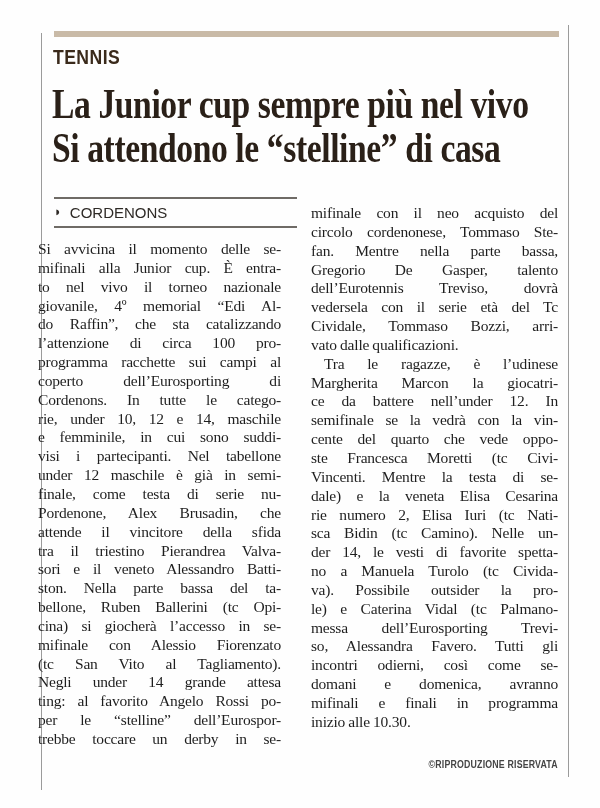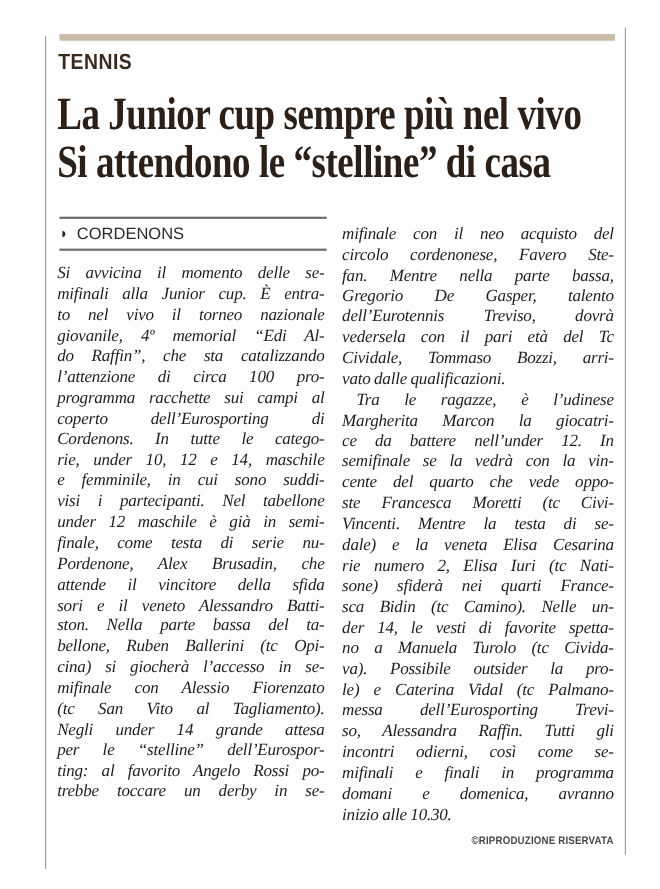--- a/index.html
+++ b/index.html
@@ -46,27 +46,26 @@
     font-family: "Liberation Sans", sans-serif;
     font-size: 15px; color: #2e2a26;
   }
   .kicker .bullet { font-size: 13px; line-height: 1; margin-top: -2px; color: #2e2a26; }
 
   .col {
     position: absolute;
     font-size: 15.5px; letter-spacing: -0.2px; word-spacing: -0.5px;
     color: #1e1e1e;
   }
-  .col1 { left: 52px;  top: 240px; width: 243px; }
+  .col1 { left: 38px;  top: 240px; width: 243px; }
   .col2 { left: 311px; top: 204px; width: 247px; }
   .bodyline {
     height: 18.85px; line-height: 18.85px;
     text-align: justify; text-align-last: justify;
     overflow: visible;
-    font-style: italic;
   }
   .bodyline.endline { text-align-last: left; }
   .bodyline.indentline { text-indent: 13px; }
 
   .copyright {
     position: absolute; right: 42px; top: 759px;
     font-family: "Liberation Sans", sans-serif;
     font-size: 10px; font-weight: bold; letter-spacing: .2px;
     color: #454545;
     transform: scaleX(.88); transform-origin: right top;
@@ -105,58 +104,58 @@
       <div class="bodyline">programma racchette sui campi al</div>
       <div class="bodyline">coperto dell’Eurosporting di</div>
       <div class="bodyline">Cordenons. In tutte le catego-</div>
       <div class="bodyline">rie, under 10, 12 e 14, maschile</div>
       <div class="bodyline">e femminile, in cui sono suddi-</div>
       <div class="bodyline">visi i partecipanti. Nel tabellone</div>
       <div class="bodyline">under 12 maschile è già in semi-</div>
       <div class="bodyline">finale, come testa di serie nu-</div>
       <div class="bodyline">Pordenone, Alex Brusadin, che</div>
       <div class="bodyline">attende il vincitore della sfida</div>
+      <div class="bodyline">tra il triestino Pierandrea Valva-</div>
       <div class="bodyline">sori e il veneto Alessandro Batti-</div>
       <div class="bodyline">ston. Nella parte bassa del ta-</div>
       <div class="bodyline">bellone, Ruben Ballerini (tc Opi-</div>
       <div class="bodyline">cina) si giocherà l’accesso in se-</div>
       <div class="bodyline">mifinale con Alessio Fiorenzato</div>
       <div class="bodyline">(tc San Vito al Tagliamento).</div>
       <div class="bodyline">Negli under 14 grande attesa</div>
+      <div class="bodyline">ting: al favorito Angelo Rossi po-</div>
       <div class="bodyline">per le “stelline” dell’Eurospor-</div>
-      <div class="bodyline">ting: al favorito Angelo Rossi po-</div>
       <div class="bodyline">trebbe toccare un derby in se-</div>
     </div>
   <div class="col col2">
       <div class="bodyline">mifinale con il neo acquisto del</div>
-      <div class="bodyline">circolo cordenonese, Favero Ste-</div>
+      <div class="bodyline">circolo cordenonese, Tommaso Ste-</div>
       <div class="bodyline">fan. Mentre nella parte bassa,</div>
       <div class="bodyline">Gregorio De Gasper, talento</div>
       <div class="bodyline">dell’Eurotennis Treviso, dovrà</div>
-      <div class="bodyline">vedersela con il pari età del Tc</div>
+      <div class="bodyline">vedersela con il serie età del Tc</div>
       <div class="bodyline">Cividale, Tommaso Bozzi, arri-</div>
       <div class="bodyline endline">vato dalle qualificazioni.</div>
       <div class="bodyline indentline">Tra le ragazze, è l’udinese</div>
       <div class="bodyline">Margherita Marcon la giocatri-</div>
       <div class="bodyline">ce da battere nell’under 12. In</div>
       <div class="bodyline">semifinale se la vedrà con la vin-</div>
       <div class="bodyline">cente del quarto che vede oppo-</div>
       <div class="bodyline">ste Francesca Moretti (tc Civi-</div>
       <div class="bodyline">Vincenti. Mentre la testa di se-</div>
       <div class="bodyline">dale) e la veneta Elisa Cesarina</div>
       <div class="bodyline">rie numero 2, Elisa Iuri (tc Nati-</div>
-      <div class="bodyline">sone) sfiderà nei quarti France-</div>
       <div class="bodyline">sca Bidin (tc Camino). Nelle un-</div>
       <div class="bodyline">der 14, le vesti di favorite spetta-</div>
       <div class="bodyline">no a Manuela Turolo (tc Civida-</div>
       <div class="bodyline">va). Possibile outsider la pro-</div>
       <div class="bodyline">le) e Caterina Vidal (tc Palmano-</div>
       <div class="bodyline">messa dell’Eurosporting Trevi-</div>
-      <div class="bodyline">so, Alessandra Raffin. Tutti gli</div>
+      <div class="bodyline">so, Alessandra Favero. Tutti gli</div>
       <div class="bodyline">incontri odierni, così come se-</div>
+      <div class="bodyline">domani e domenica, avranno</div>
       <div class="bodyline">mifinali e finali in programma</div>
-      <div class="bodyline">domani e domenica, avranno</div>
       <div class="bodyline endline">inizio alle 10.30.</div>
     </div>
 
   <div class="copyright">©RIPRODUZIONE RISERVATA</div>
 
 </div>
 
 </body></html>

